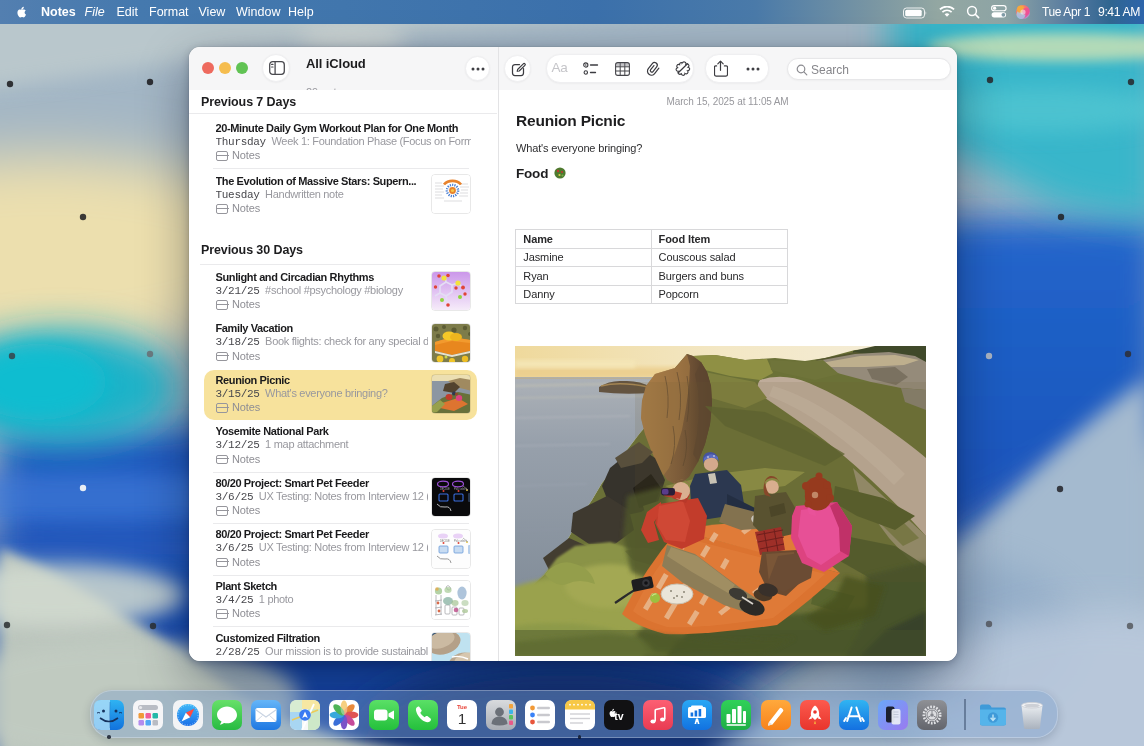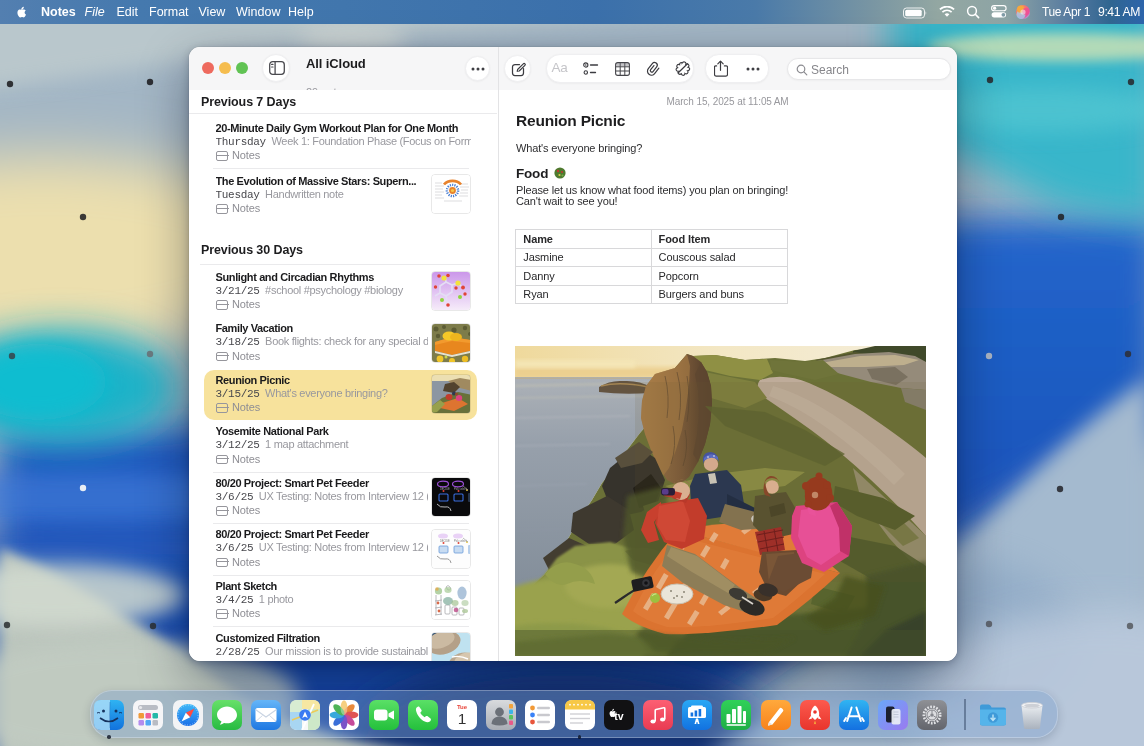--- a/index.html
+++ b/index.html
@@ -456,38 +456,37 @@
     <div class="notetext" style="top:51.9px; font-size:11px; letter-spacing:-0.15px;">What's everyone bringing?</div>
     <div class="notetext" style="top:75.6px; font-size:13.5px; font-weight:bold; color:#1d1d1f; letter-spacing:-0.2px;">Food
       <svg style="margin-left:2px; margin-bottom:-1px;" width="12" height="12" viewBox="0 0 12 12">
             <circle cx="6" cy="6" r="5.6" fill="#4e7a2e"></circle>
             <circle cx="4" cy="4" r="1.2" fill="#c03830"></circle>
             <circle cx="8" cy="5" r="1.1" fill="#c03830"></circle>
             <circle cx="5.5" cy="8" r="1.1" fill="#d8d048"></circle>
             <circle cx="8.5" cy="8.5" r="1" fill="#7ab04e"></circle>
           </svg>
     </div>
-    <div class="notetext" style="top:95.3px; font-size:11px; line-height:10.7px; letter-spacing:-0.15px;">Please let us know what food items) you plan on bringing!<br>Can't wait to see you!</div>
     <table id="ftable">
       <tbody>
             <tr class="h">
               <td>Name</td>
               <td>Food Item</td>
             </tr>
       <tr>
               <td>Jasmine</td>
               <td>Couscous salad</td>
             </tr>
       <tr>
+              <td>Ryan</td>
+              <td>Burgers and buns</td>
+            </tr>
+      <tr>
               <td>Danny</td>
               <td>Popcorn</td>
-            </tr>
-      <tr>
-              <td>Ryan</td>
-              <td>Burgers and buns</td>
             </tr>
     </tbody>
         </table>
     <div id="photo" style="position:absolute; left:16.5px; top:256px; width:411px; height:310px; overflow:hidden; filter:blur(0.4px);">
 <svg width="411" height="310" viewBox="0 0 411 310">
 <defs>
   <linearGradient id="skyg" x1="0" y1="0" x2="1" y2="0">
                 <stop offset="0" stop-color="#efd99c"></stop>
                 <stop offset="0.5" stop-color="#f3e7c4"></stop>
                 <stop offset="1" stop-color="#f5eedb"></stop>

